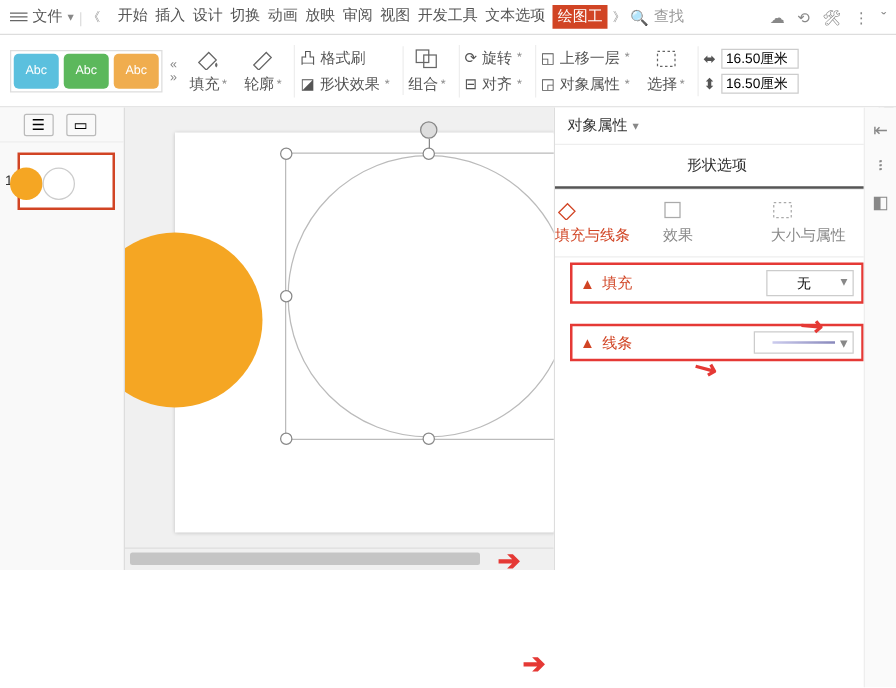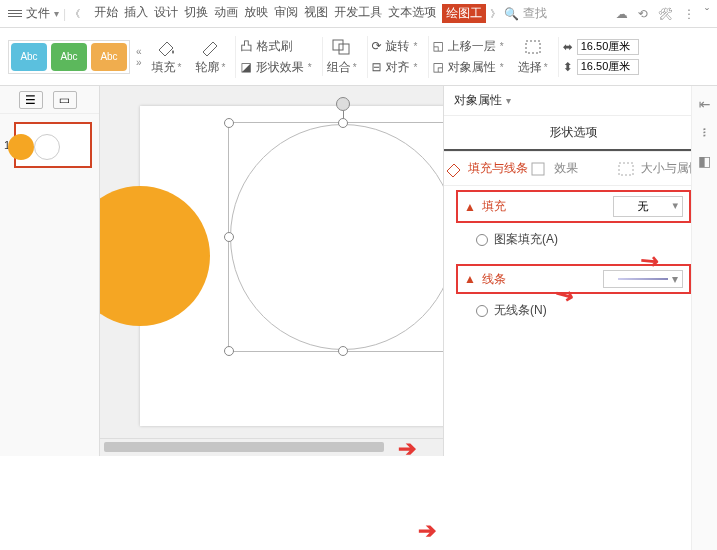--- a/index.html
+++ b/index.html
@@ -39,21 +39,21 @@
 .sel-box{position:absolute;top:16px;left:88px;width:230px;height:230px;border:1px solid #bbb}
 .handle{position:absolute;width:10px;height:10px;background:#fff;border:1px solid #888;border-radius:50%}
 .rotate-handle{position:absolute;width:14px;height:14px;background:#ddd;border:1px solid #888;border-radius:50%;top:-26px;left:50%;transform:translateX(-50%)}
 .rotate-line{position:absolute;top:-12px;left:50%;width:1px;height:12px;background:#888}
 .right-panel{width:260px;border-left:1px solid #ddd;background:#fff;display:flex;flex-direction:column;overflow:hidden}
 .panel-header{padding:6px 10px;border-bottom:1px solid #eee;color:#333;font-size:12px;display:flex;align-items:center}
 .panel-tabs{display:flex;border-bottom:1px solid #eee}
 .panel-tab{flex:1;text-align:center;padding:8px 0;color:#555}
 .panel-tab.active{color:#333;border-bottom:2px solid #555}
 .panel-subtabs{display:flex;padding:8px 0;border-bottom:1px solid #eee}
-.panel-subtab{flex:1;display:flex;flex-direction:row;align-items:flex-end;gap:4px;color:#888;font-size:11px}
+.panel-subtab{flex:1;display:flex;flex-direction:column;align-items:flex-start;gap:4px;color:#888;font-size:11px}
 .panel-subtab.active{color:#d14424}
 .sub-icon{width:20px;height:16px}
 .section{padding:4px 12px}
 .section-head{display:flex;align-items:center;gap:6px;padding:4px 0}
 .tri{color:#d14424}
 .section-title{color:#d14424;font-size:12px}
 .dropdown{margin-left:auto;border:1px solid #ccc;padding:2px 18px 2px 8px;font-size:11px;position:relative;min-width:70px;text-align:center}
 .dropdown::after{content:"▾";position:absolute;right:4px;color:#888}
 .highlight-red{border:2px solid #e53935}
 .radio-list{padding:4px 0 4px 20px}
@@ -279,40 +279,29 @@
       </div>
     </div>
 
     <div class="section">
       <div class="section-head highlight-red" style="padding:4px 6px">
         <span class="tri">▲</span>
         <span class="section-title">填充</span>
         <div class="dropdown">无</div>
       </div>
       <div class="radio-list">
-        <div class="radio-item">
-            <span class="radio"></span>
-            <span>图案填充(A)</span>
-          </div>
       </div>
     </div>
 
     <div class="section">
       <div class="section-head highlight-red" style="padding:4px 6px">
         <span class="tri">▲</span>
         <span class="section-title">线条</span>
         <div class="line-swatch"></div>
       </div>
-      <div class="radio-list">
-        <div class="radio-item">
-            <span class="radio"></span>
-            <span>无线条(N)</span>
-          </div>
-
-      </div>
     </div>
   </div>
 
   <div class="vscroll">
       <div class="vscroll-thumb"></div>
     </div>
 </div>
 
 <div class="footer-rail">
   <span>⇤</span>

